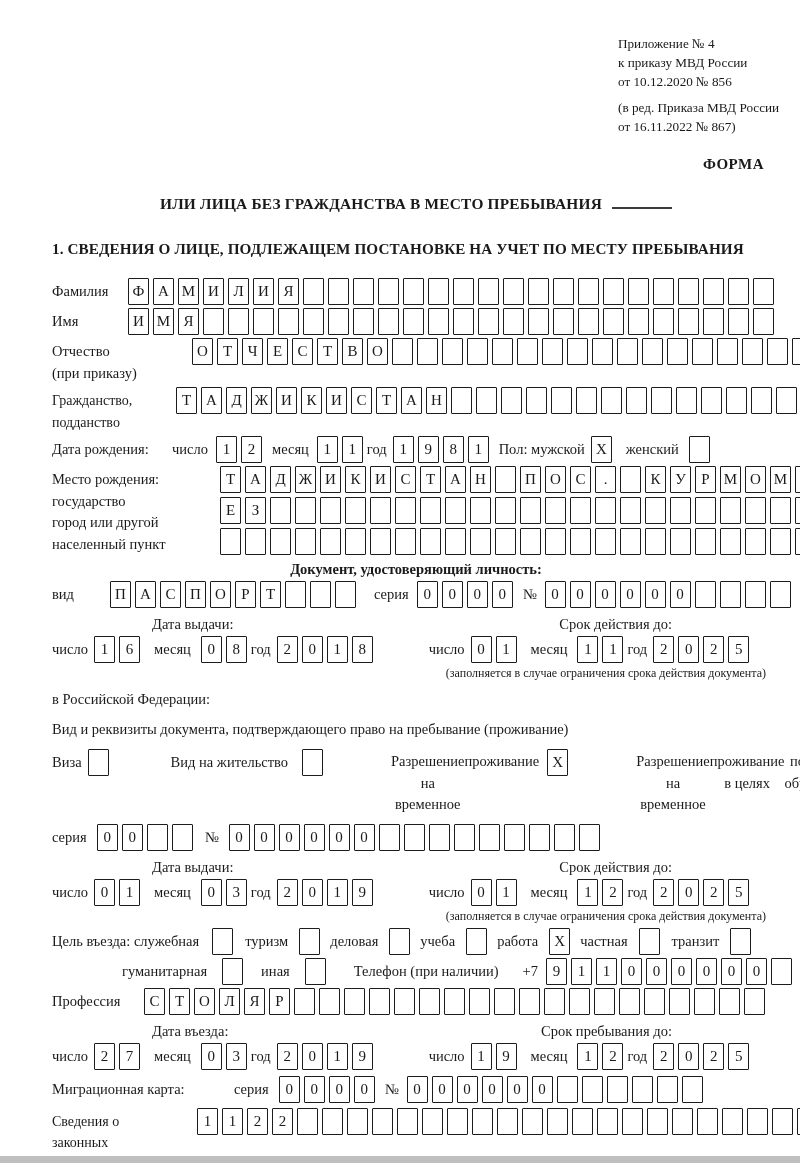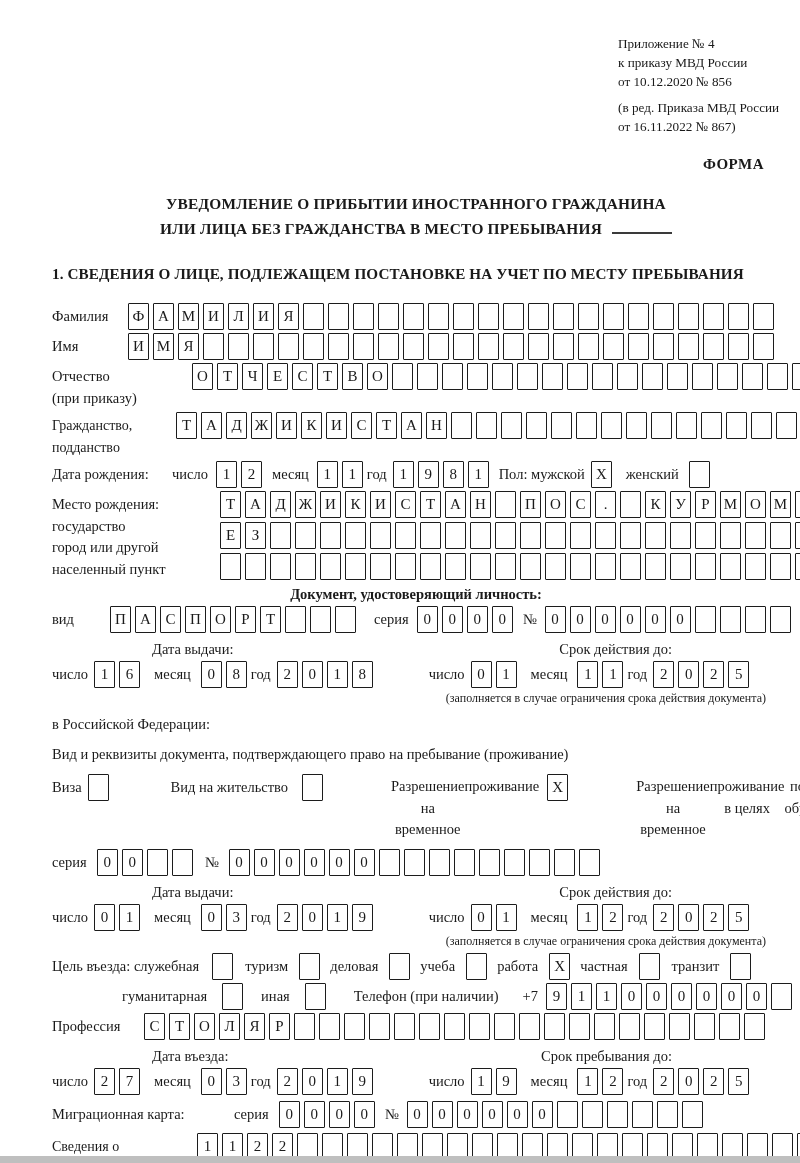--- a/index.html
+++ b/index.html
@@ -71,21 +71,20 @@
     <div>Приложение № 4</div>
     <div>к приказу МВД России</div>
     <div>от 10.12.2020 № 856</div>
     <div class="mt6">(в ред. Приказа МВД России</div>
     <div>от 16.11.2022 № 867)</div>
   </div>
 
   <div class="forma">ФОРМА</div>
 
   <div class="title">
-    <div>УВЕДОМЛЕНИЕ О ПРИБЫТИИ ИНОСТРАННОГО ГРАЖДАНИНА</div>
     <div>
       <span>ИЛИ ЛИЦА БЕЗ ГРАЖДАНСТВА В МЕСТО ПРЕБЫВАНИЯ</span><span class="blank"></span>
     </div>
   </div>
 
   <div class="sect">1. СВЕДЕНИЯ О ЛИЦЕ, ПОДЛЕЖАЩЕМ ПОСТАНОВКЕ НА УЧЕТ ПО МЕСТУ ПРЕБЫВАНИЯ</div>
 
   <div class="row" style="margin-top:20px;">
     <span class="lbl w76">Фамилия</span>
     <span class="cells"><span class="cell">Ф</span><span class="cell">А</span><span class="cell">М</span><span class="cell">И</span><span class="cell">Л</span><span class="cell">И</span><span class="cell">Я</span><span class="cell"></span><span class="cell"></span><span class="cell"></span><span class="cell"></span><span class="cell"></span><span class="cell"></span><span class="cell"></span><span class="cell"></span><span class="cell"></span><span class="cell"></span><span class="cell"></span><span class="cell"></span><span class="cell"></span><span class="cell"></span><span class="cell"></span><span class="cell"></span><span class="cell"></span><span class="cell"></span><span class="cell"></span></span>

